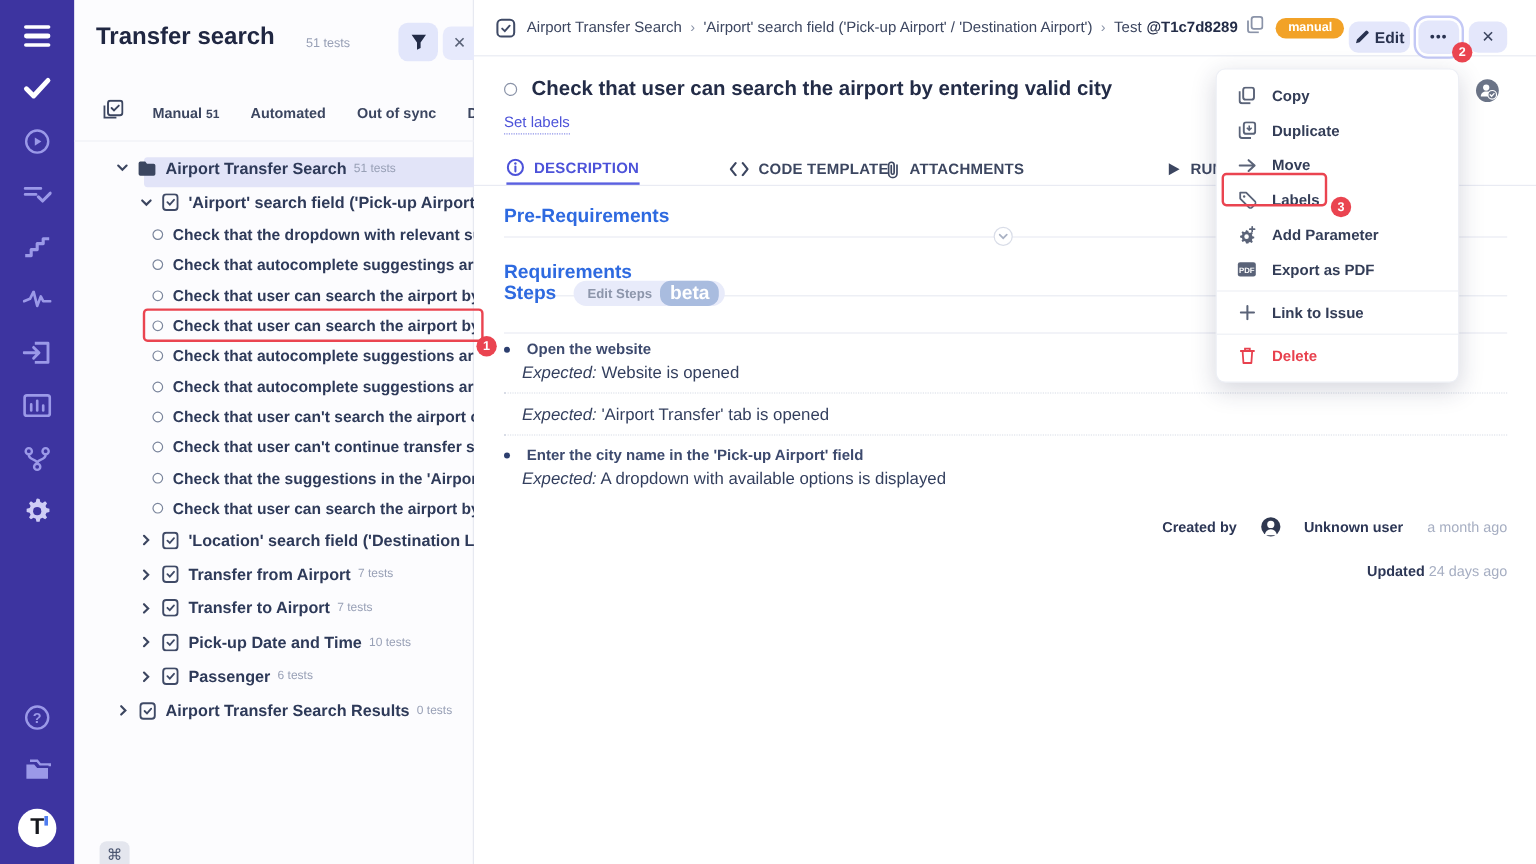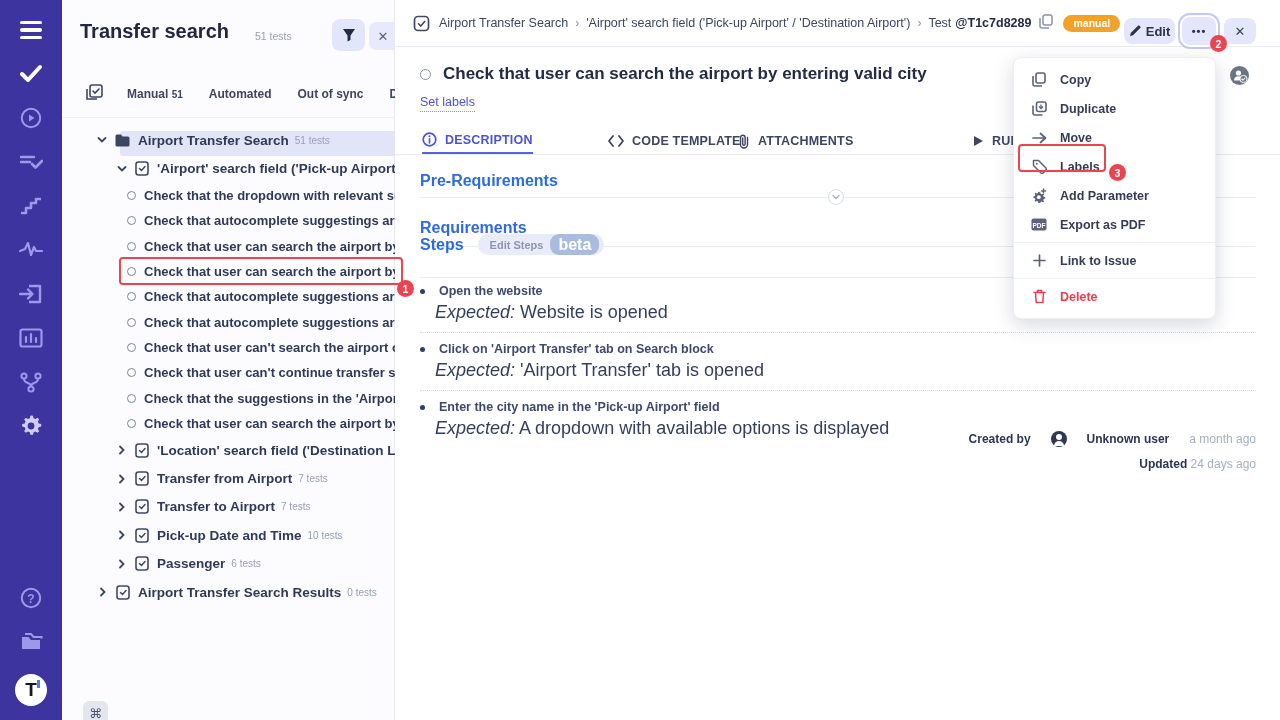--- a/index.html
+++ b/index.html
@@ -73,28 +73,28 @@
   .collapse-circ { position:absolute; left:433px; top:189px; width:16px; height:16px; border:1px solid #d9dde8; border-radius:50%; background:#fff; display:flex; align-items:center; justify-content:center; cursor:pointer; }
   .steps-head { position:absolute; left:25px; top:234px; display:flex; align-items:center; gap:14px; }
   .pill-editsteps { background:#e8ebfa; border-radius:12px; height:21px; display:flex; align-items:center; gap:7px; padding:0 5px 0 12px; font-size:11px; font-weight:bold; color:#8d96ab; cursor:pointer; }
   .pill-beta { background:#a9bcdf; color:#fff; font-size:16px; font-weight:bold; border-radius:9px; padding:1.5px 8px; }
 
   .steps { position:absolute; left:25px; top:284px; width:836px; }
   .step { padding-bottom:9px; margin-bottom:9px; border-bottom:1px dotted #d8dce6; }
   .step:last-child { border-bottom:none; }
   .step-action { display:flex; align-items:center; gap:14px; font-size:12.5px; font-weight:bold; color:#3d4a6e; }
   .bullet { width:5px; height:5px; background:#2c3e6e; border-radius:50%; flex:none; }
-  .step-exp { margin:4px 0 0 15px; font-size:18px; color:#333f5e; }
+  .step-exp { margin:4px 0 0 15px; font-size:14px; color:#333f5e; }
   .step-exp .lbl { font-style:italic; }
 
   .meta { position:absolute; right:24px; top:431px; text-align:right; font-size:12px; color:#2c3655; }
   .meta .row1 { display:flex; align-items:center; justify-content:flex-end; gap:20px; }
   .meta b { font-weight:bold; }
   .meta .ago { color:#a6aec2; }
-  .meta .row2 { margin-top:10px; }
+  .meta .row2 { margin-top:22px; }
   .meta-avatar { width:16px; height:16px; background:#2f3850; border-radius:50%; position:relative; flex:none; }
   .meta-avatar:before { content:""; position:absolute; left:5px; top:3px; width:6px; height:6px; background:#fff; border-radius:50%; }
   .meta-avatar:after { content:""; position:absolute; left:3px; top:10px; width:10px; height:5px; background:#fff; border-radius:5px 5px 0 0; }
 
   
   .menu { position:absolute; left:1013px; top:57px; width:203px; background:#fff; border:1px solid #edeff5; border-radius:8px; box-shadow:0 6px 20px rgba(35,40,80,.18); padding:7px 0; z-index:50; }
   .mi { height:29px; display:flex; align-items:center; gap:13px; padding-left:17px; font-size:12.5px; font-weight:bold; color:#333d57; cursor:pointer; }
   .mi .ico { width:16px; display:flex; justify-content:center; }
   .mi.danger { color:#e8414e; }
   .m-sep { height:1px; background:#eef0f6; margin:3px 0; }
@@ -446,24 +446,20 @@
 
     <div class="steps">
       <div class="step">
         <div class="step-action">
             <span class="bullet"></span>
             <span>Open the website</span>
           </div>
         <div class="step-exp"><span class="lbl">Expected:</span> <span>Website is opened</span></div>
       </div>
       <div class="step">
-        <div class="step-action">
-            <span class="bullet"></span>
-            <span>Click on 'Airport Transfer' tab on Search block</span>
-          </div>
         <div class="step-exp"><span class="lbl">Expected:</span> <span>'Airport Transfer' tab is opened</span></div>
       </div>
       <div class="step">
         <div class="step-action">
             <span class="bullet"></span>
             <span>Enter the city name in the 'Pick-up Airport' field</span>
           </div>
         <div class="step-exp"><span class="lbl">Expected:</span> <span>A dropdown with available options is displayed</span></div>
       </div>
     </div>

